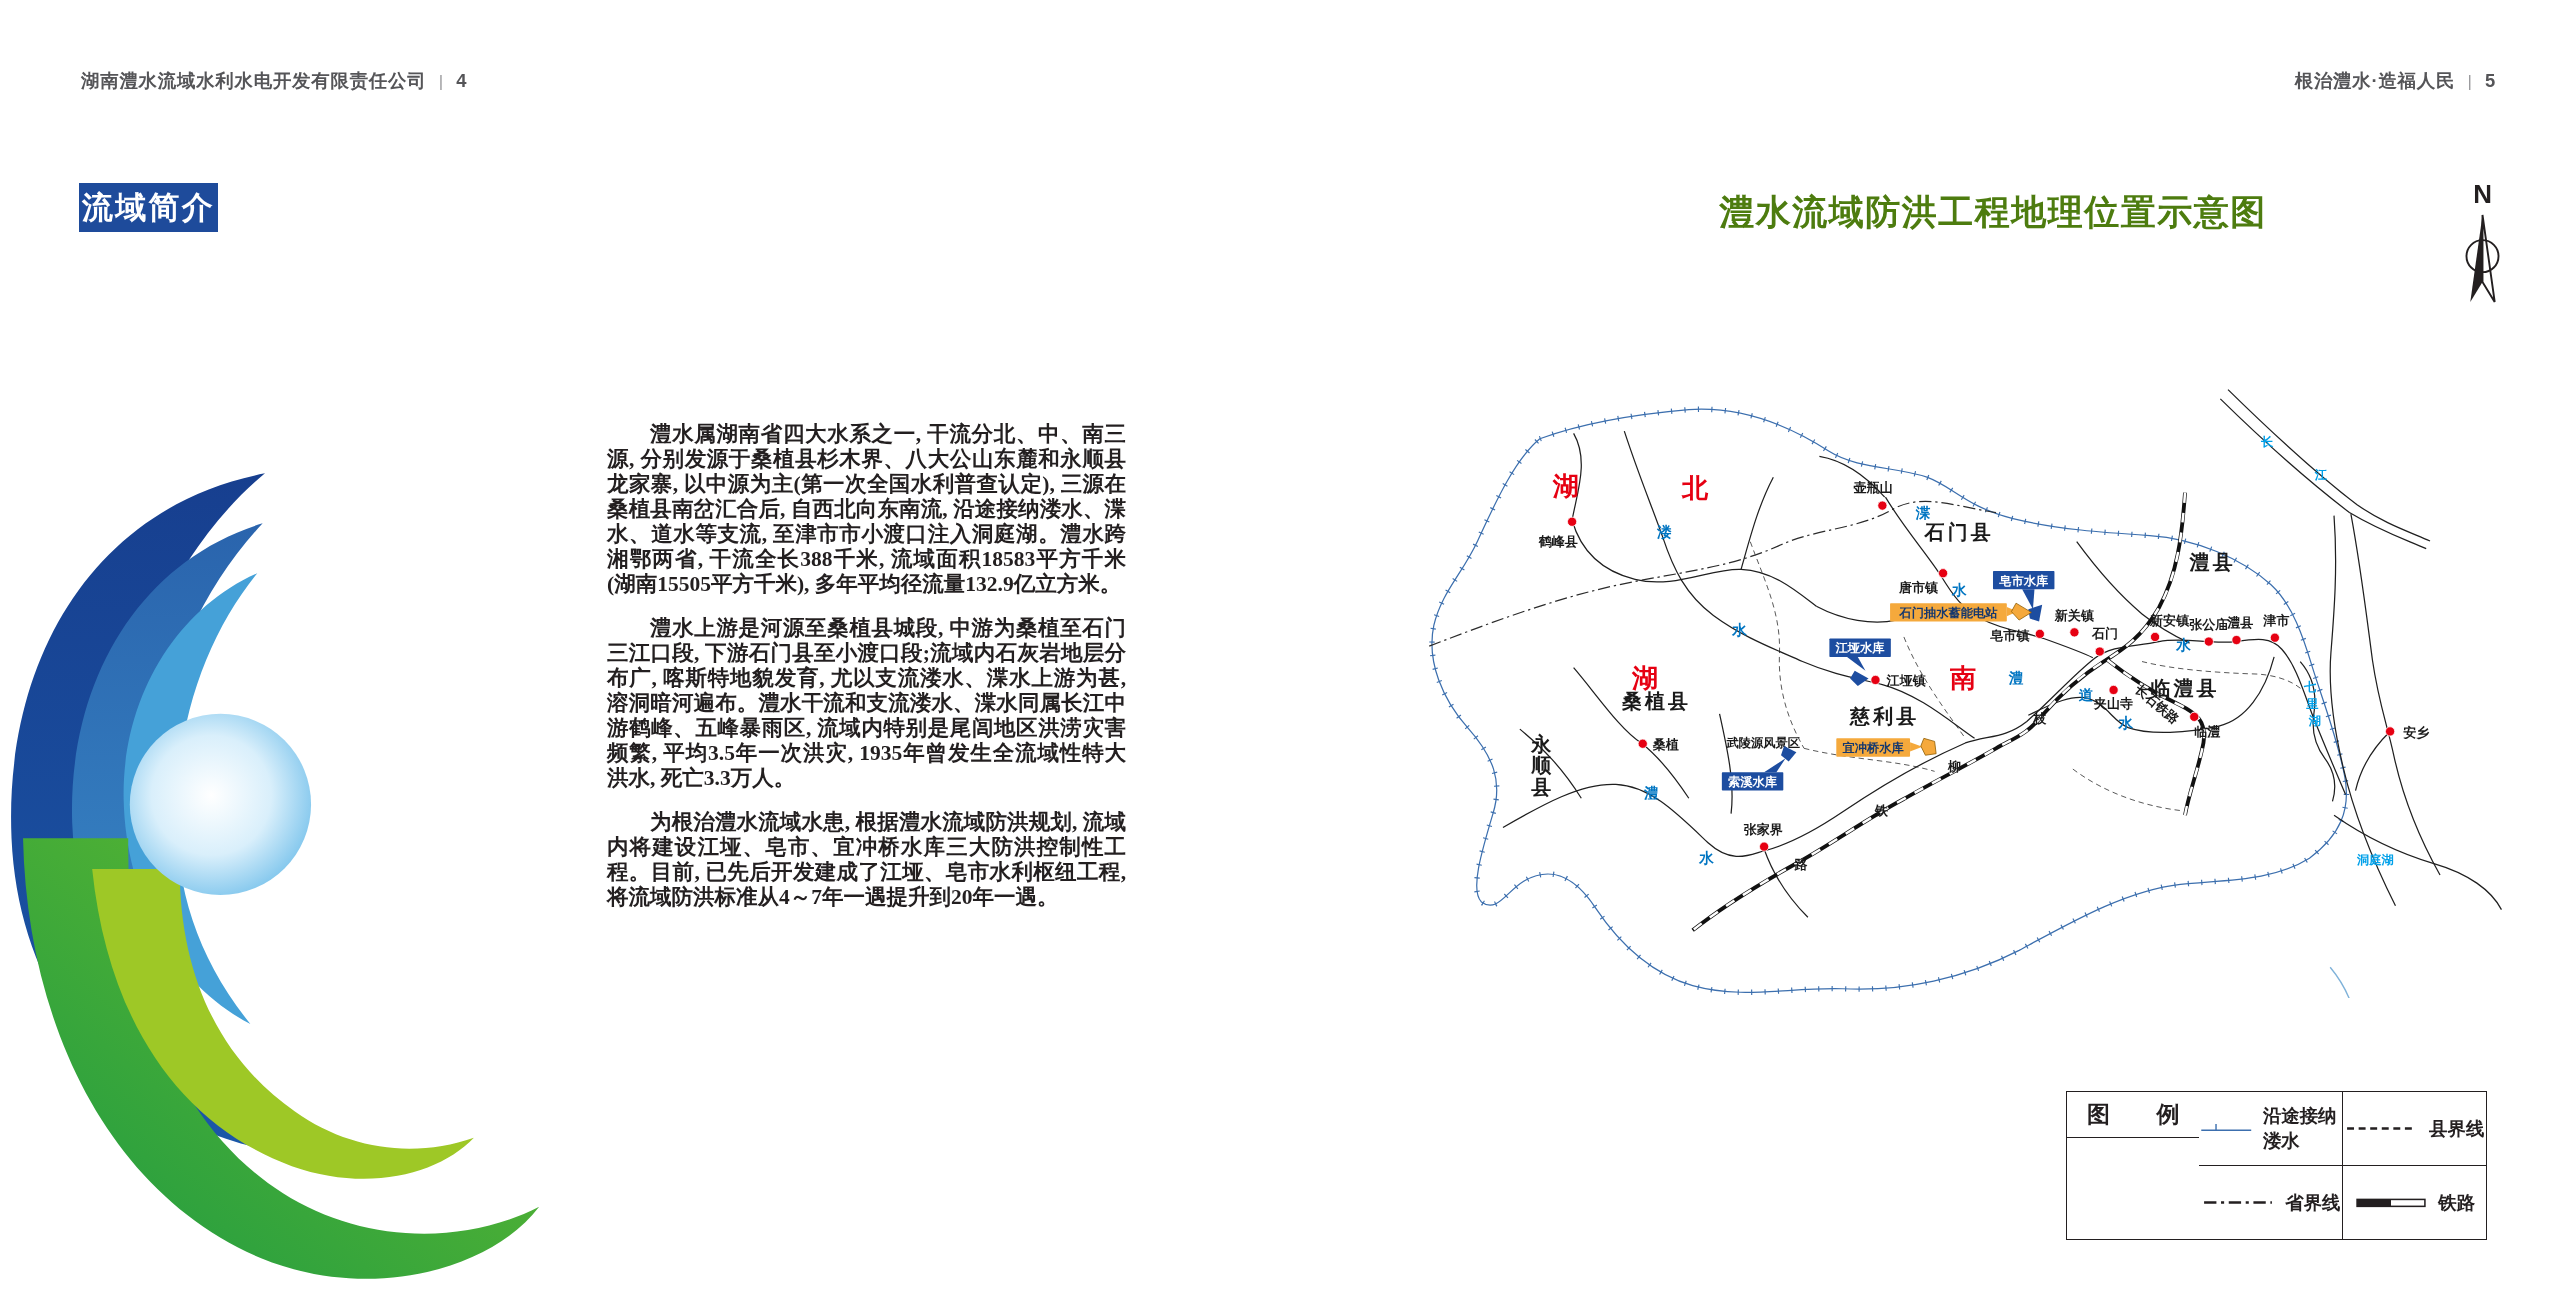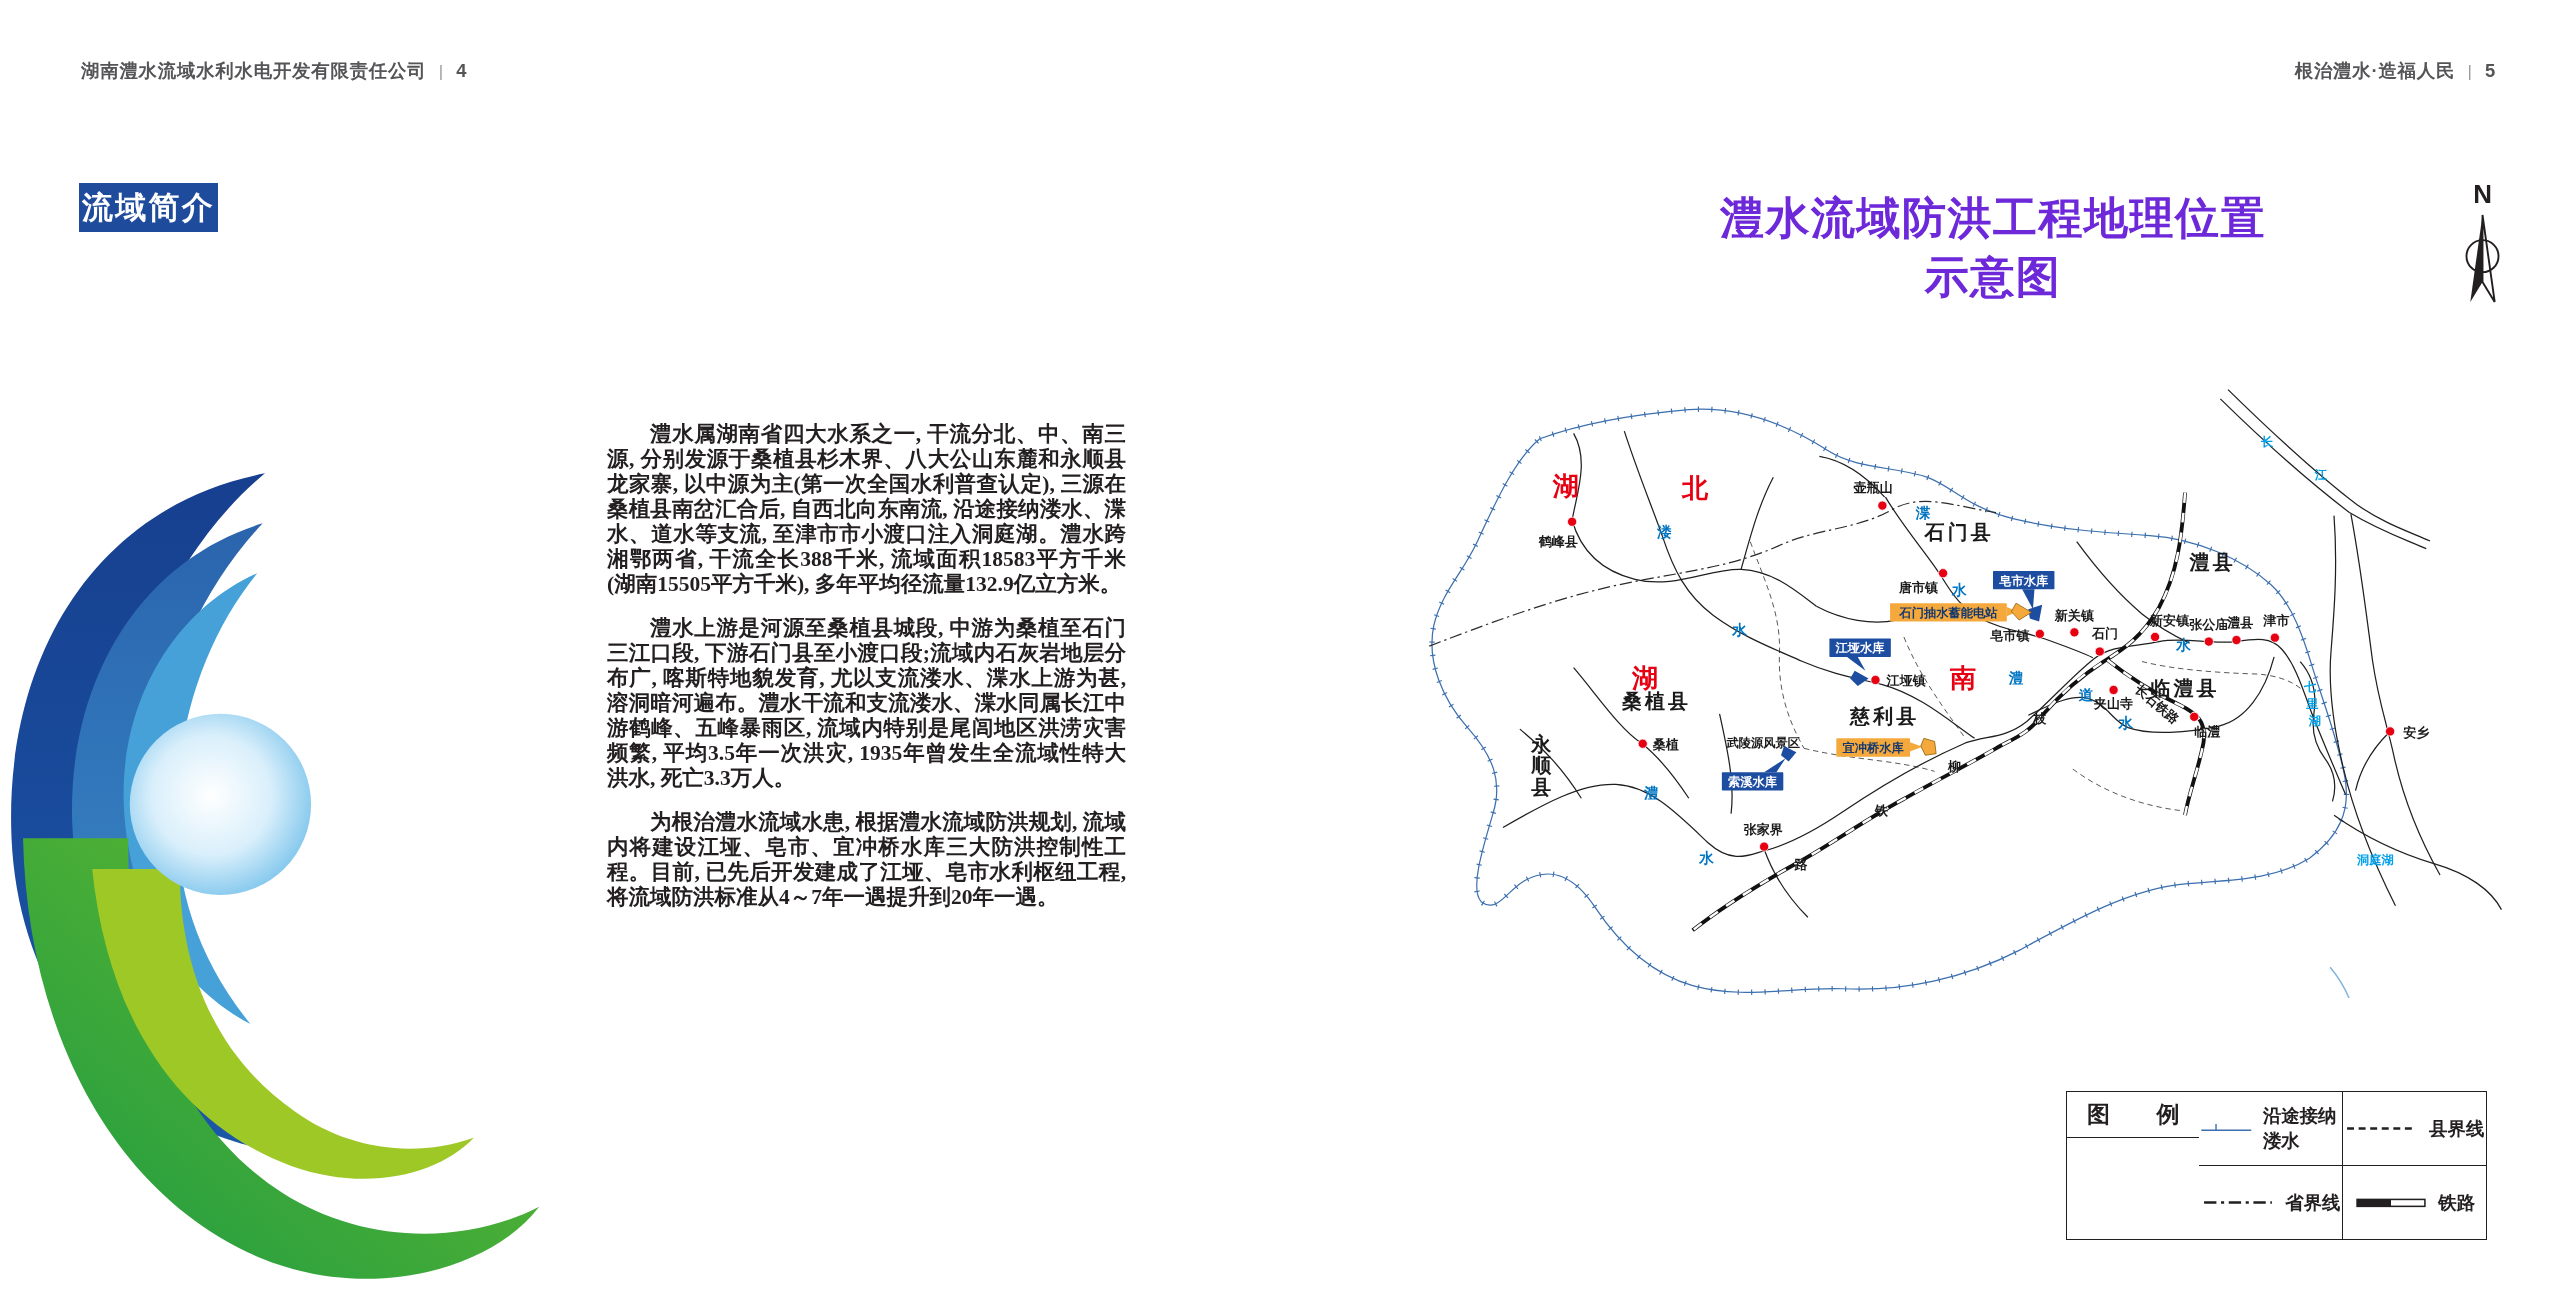--- a/index.html
+++ b/index.html
@@ -1,40 +1,40 @@
 <!DOCTYPE html>
 <html style="font-size:12.3px"><head>
 <meta charset="utf-8">
 <style>
   html,body{margin:0;padding:0;}
   body{
     width:2576px;height:1306px;position:relative;background:#ffffff;overflow:hidden;
     font-family:"Liberation Sans","DejaVu Sans",sans-serif;
   }
   
-  .runhead{position:absolute;top:58px;font-size:18.4px;font-weight:700;color:#555558;letter-spacing:0.8px;}
+  .runhead{position:absolute;top:68px;font-size:18.4px;font-weight:700;color:#555558;letter-spacing:0.8px;}
   .runhead .sep{color:#9a9a9d;font-weight:400;margin:0 12.3px;font-size:17px;}
   #head-left{left:81px;}
   #head-right{right:80px;text-align:left;}
   
   .section-badge{
     position:absolute;left:79px;top:183px;width:139px;height:49px;background:#1e4b9b;
     color:#ffffff;font-size:31px;font-weight:700;display:flex;align-items:center;justify-content:center;
     letter-spacing:2.3px;
   }
   .bodytext{
     position:absolute;left:607px;top:422px;width:519px;color:#231f20;
     font-size:21.5px;line-height:25px;font-weight:700;text-align:justify;font-family:Liberation Serif, serif;
   }
   .bodytext p{margin:0 0 19px 0;text-indent:2em;}
   #logo{position:absolute;left:0px;top:408px;width:553px;height:898px;}
   
   .map-title{
     position:absolute;left:1718px;top:189px;width:550px;text-align:center;
-    color:#6d28d9;font-size:44px;font-weight:700;letter-spacing:1.5px;
+    color:#4d7c0f;font-size:35px;font-weight:700;letter-spacing:1.5px;
   }
   #compass{position:absolute;left:2452px;top:178px;width:61px;height:138px;}
   #map-wrap{position:absolute;left:1420px;top:322px;width:1083px;height:676px;}
   
   .river{fill:none;stroke:#1f1f1f;stroke-width:1.6;}
   .river-lt{fill:none;stroke:#7fb2d9;stroke-width:1.8;}
   .basin{fill:none;stroke:#3c6fae;stroke-width:1.6;}
   .basin-tick{fill:none;stroke:#3c6fae;stroke-width:7;stroke-dasharray:1.5 16;}
   .prov-line{fill:none;stroke:#2b2b2b;stroke-width:1.6;stroke-dasharray:16 5 3 5;}
   .county-line{fill:none;stroke:#4a4a4a;stroke-width:1.2;stroke-dasharray:7 5;}

